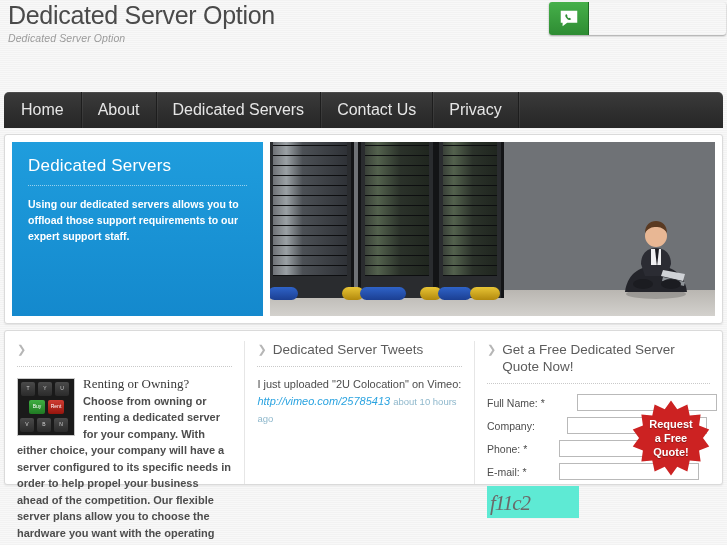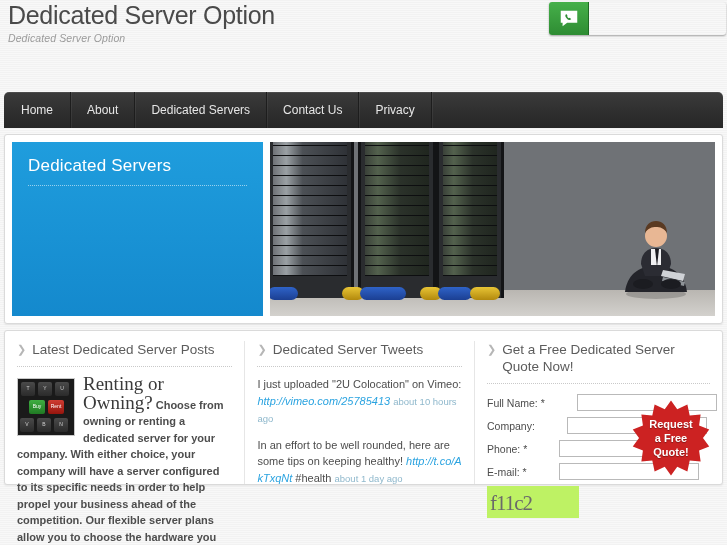--- a/index.html
+++ b/index.html
@@ -71,21 +71,21 @@
     background: linear-gradient(#3b3b3b, #303030 50%, #272727);
     border-radius: 5px 5px 0 0;
     display: flex;
     align-items: stretch;
     box-shadow: inset 0 1px 0 rgba(255,255,255,0.09);
   }
   .nav-item {
     display: flex; align-items: center;
     padding: 0 16px;
     color: #e6e6e6;
-    font-size: 12px;
+    font-size: 16px;
     border-right: 1px solid #1d1d1d;
     box-shadow: 1px 0 0 rgba(255,255,255,0.06);
     cursor: pointer;
     white-space: nowrap;
   }
   .nav-item:first-child { padding-left: 17px; padding-right: 17px; }
 
   
   .card {
     background: #fff;
@@ -207,21 +207,21 @@
     border-radius: 2px;
     color: #cfcfcf;
     font-size: 5px;
     text-align: center;
     line-height: 13px;
   }
   .key.green { background: linear-gradient(#3fae42,#207a23); color:#fff; font-size:5px; }
   .key.red { background: linear-gradient(#cf3c32,#96150d); color:#fff; font-size:5px; }
   .post-title {
     font-family: "Liberation Serif", serif;
-    font-size: 19px;
+    font-size: 13px;
     color: #3a3a3a;
     text-align: center;
   }
   .post-body { margin-top: 1px; font-weight: bold; }
 
   .tweet { font-size: 11px; line-height: 16.5px; color: #4d4d4d; margin-top: 9px; }
   .tweet a { color: #2aa3e0; text-decoration: none; word-break: break-all; font-style: italic; }
   .tweet .ago { color: #8fb8cc; font-size: 9.5px; }
 
   .quote-form { margin-top: 10px; display: flex; }
@@ -240,26 +240,27 @@
     height: 17px;
     border: 1px solid #b9b9b9;
     background: #fff;
     font-size: 10px;
     font-family: "Liberation Sans", sans-serif;
     padding: 0 3px;
   }
   .captcha {
     margin-top: 2px;
     width: 92px; height: 32px;
-    background: #bef264;
+    background: #5eead4;
     position: relative;
     overflow: hidden;
     font-family: "Liberation Serif", serif;
     font-size: 21px;
     color: #6a6a6a;
+    font-style: italic;
     letter-spacing: -1px;
     padding-left: 3px;
     line-height: 34px;
   }
   .badge-wrap { flex: 1; display: flex; justify-content: flex-start; padding-top: 5px; }
   .starburst {
     position: relative;
     width: 78px; height: 78px;
     display: flex; align-items: center; justify-content: center;
   }
@@ -295,20 +296,21 @@
   <div class="nav-item">Home</div>
   <div class="nav-item">About</div>
   <div class="nav-item">Dedicated Servers</div>
   <div class="nav-item">Contact Us</div>
   <div class="nav-item">Privacy</div>
 </div>
 
 <div class="card hero-card">
   <div class="hero-panel">
     <div class="hero-heading">Dedicated Servers</div>
+    <div class="hero-strong">Using our dedicated servers allows you to offload those support requirements to our expert support staff.</div>
   </div>
 
   <div class="hero-image">
     <div class="rack-wrap">
       <div class="rack-floor"></div>
 
       <div class="rack" style="left:-4px;  width:88px;">
         <div class="slot"></div>
           <div class="slot"></div>
           <div class="slot"></div>
@@ -379,21 +381,20 @@
       </svg>
     </div>
   </div>
 </div>
 
 <div class="card content-card">
 
   <div class="col col-posts">
     <div class="col-heading">
       <span class="chev">❯</span>
-      <span>Latest Dedicated Server Posts</span>
     </div>
     <div class="post">
       <div class="post-thumb">
         <div class="key" style="left:3px;  top:3px;  width:14px; height:14px;">T</div>
         <div class="key" style="left:20px; top:3px;  width:14px; height:14px;">Y</div>
         <div class="key" style="left:37px; top:3px;  width:14px; height:14px;">U</div>
         <div class="key green" style="left:11px; top:21px; width:16px; height:14px;">Buy</div>
         <div class="key red" style="left:30px; top:21px; width:16px; height:14px;">Rent</div>
         <div class="key" style="left:2px;  top:39px; width:14px; height:14px;">V</div>
         <div class="key" style="left:19px; top:39px; width:14px; height:14px;">B</div>
@@ -407,24 +408,20 @@
   <div class="col col-tweets">
     <div class="col-heading">
       <span class="chev">❯</span>
       <span>Dedicated Server Tweets</span>
     </div>
 
     <div class="tweet">
       <span>I just uploaded "2U Colocation" on Vimeo: </span><a href="#">http://vimeo.com/25785413</a><span></span>
       <span class="ago">about 10 hours ago</span>
     </div>
-    <div class="tweet">
-      <span>In an effort to be well rounded, here are some tips on keeping healthy! </span><a href="#">http://t.co/AkTxqNt</a><span> #health</span>
-      <span class="ago">about 1 day ago</span>
-    </div>
   </div>
 
   <div class="col col-quote">
     <div class="col-heading">
       <span class="chev">❯</span>
       <span>Get a Free Dedicated Server Quote Now!</span>
     </div>
 
     <div class="quote-form">
       <div class="form-fields">

